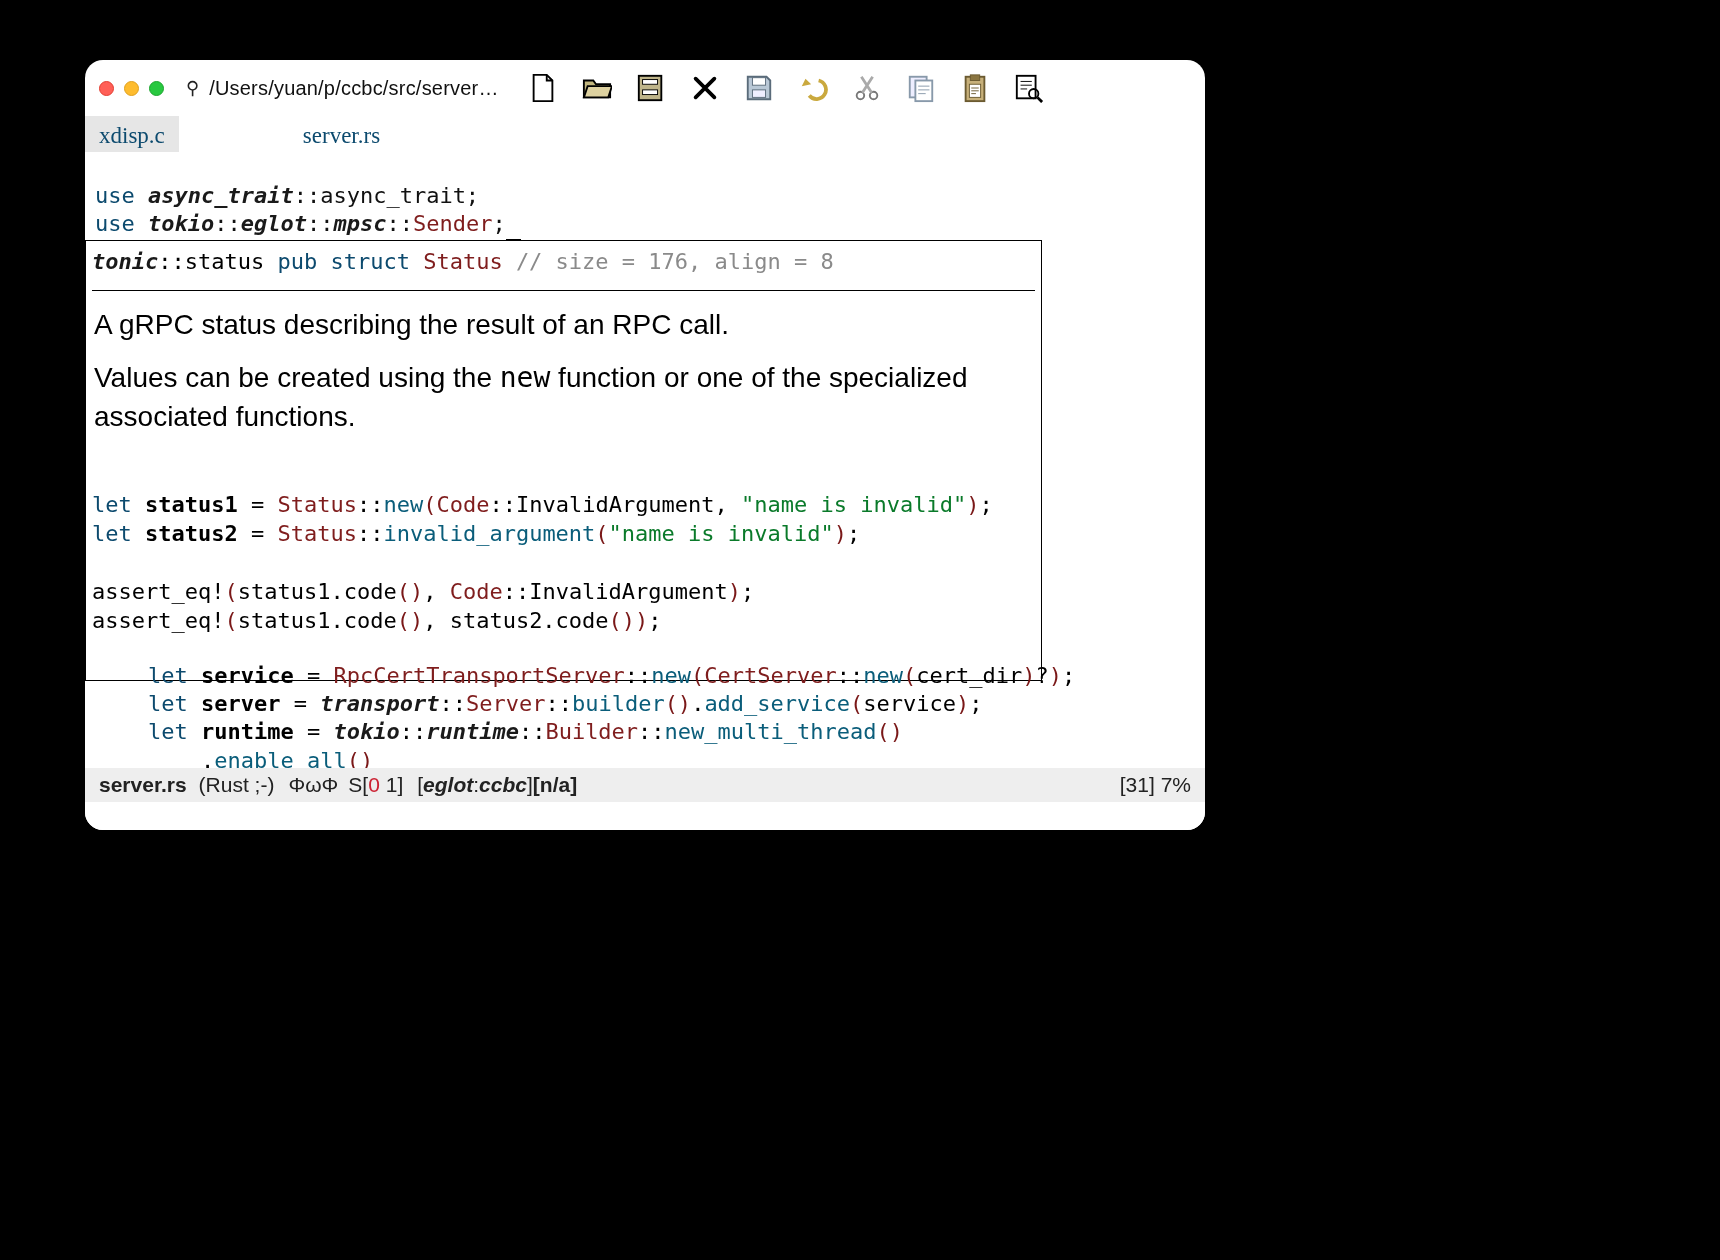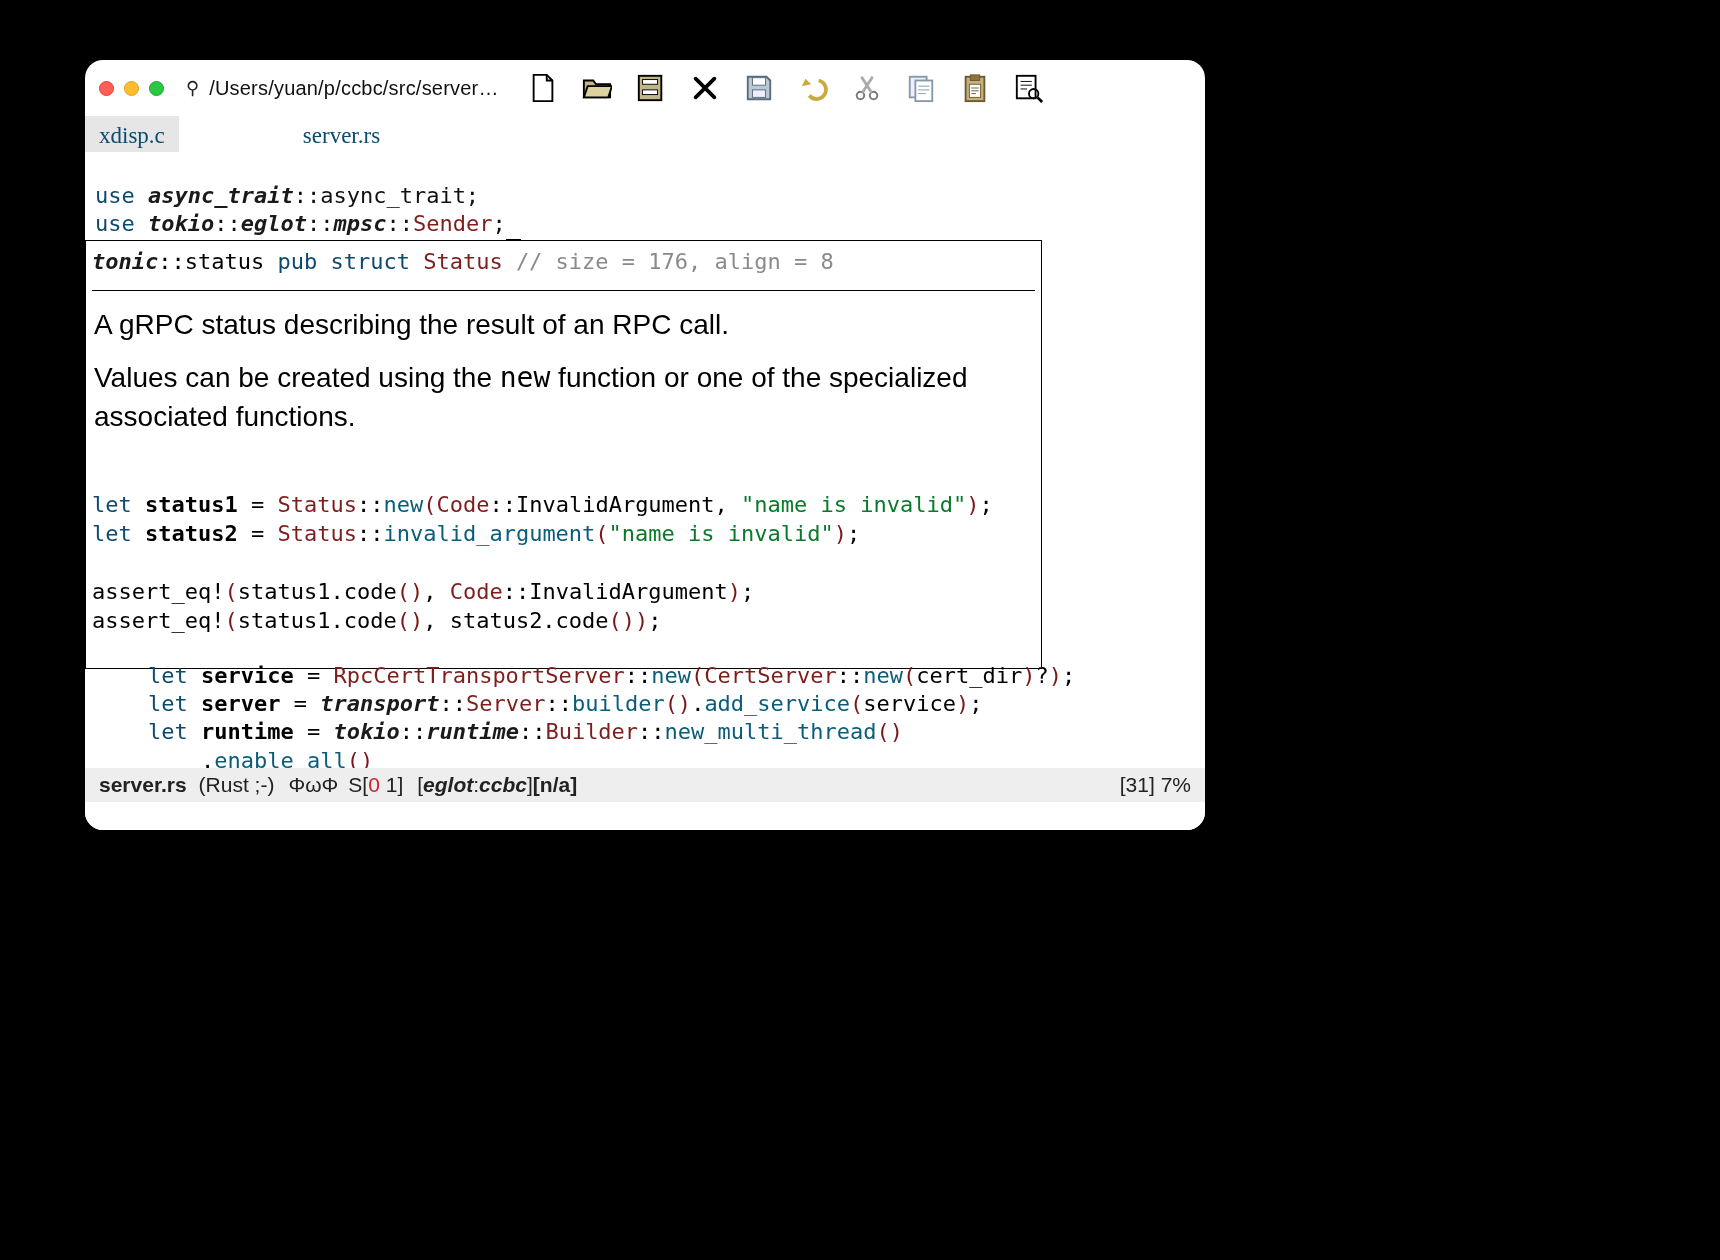--- a/index.html
+++ b/index.html
@@ -53,21 +53,21 @@
   
   .popup {
     position:absolute;
     left:0; top:180px;
     width:957px;
     border:1px solid #000;
     background:#fff;
     font-family: ui-monospace, "SF Mono", Menlo, Consolas, monospace;
     font-size: 22px;
     line-height:1.32;
-    padding:4px 6px 4px 6px;
+    padding:4px 6px 16px 6px;
   }
   .popup .sig{padding:2px 0 8px 0;}
   .popup hr{border:none;border-top:1px solid #000; margin:6px 0 10px 0;}
   .popup .doc{font-family: -apple-system, "Helvetica Neue", Arial, sans-serif; font-size:28px; padding:4px 2px 10px 2px; line-height:1.4;}
   .popup .doc p{margin-bottom:14px;}
   .popup .doc code{font-family: ui-monospace, Menlo, monospace;}
   .popup .snippet{white-space:pre;}
   .comment{color:#8a8a8a;}
   .fn{color:#0a5d7a;}
   .paren{color:#7a1818;}

